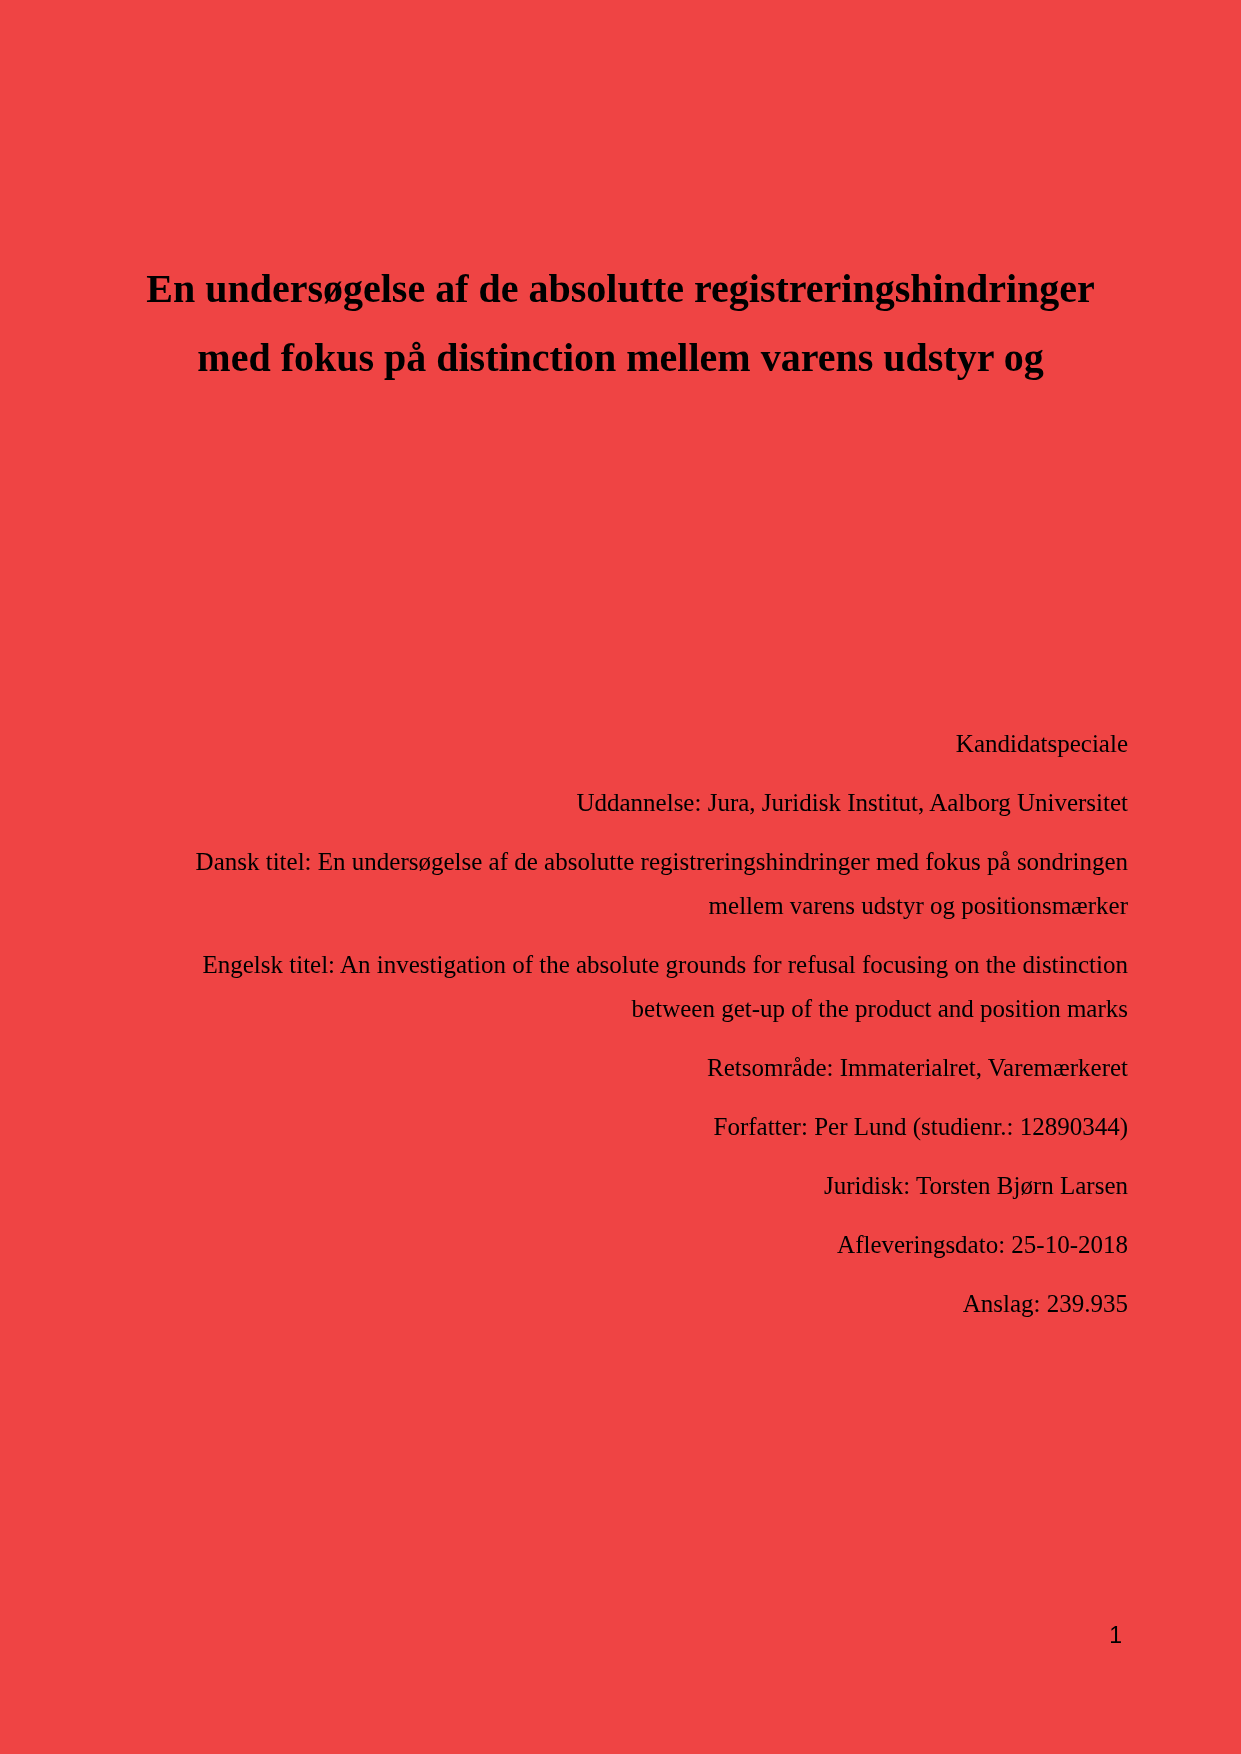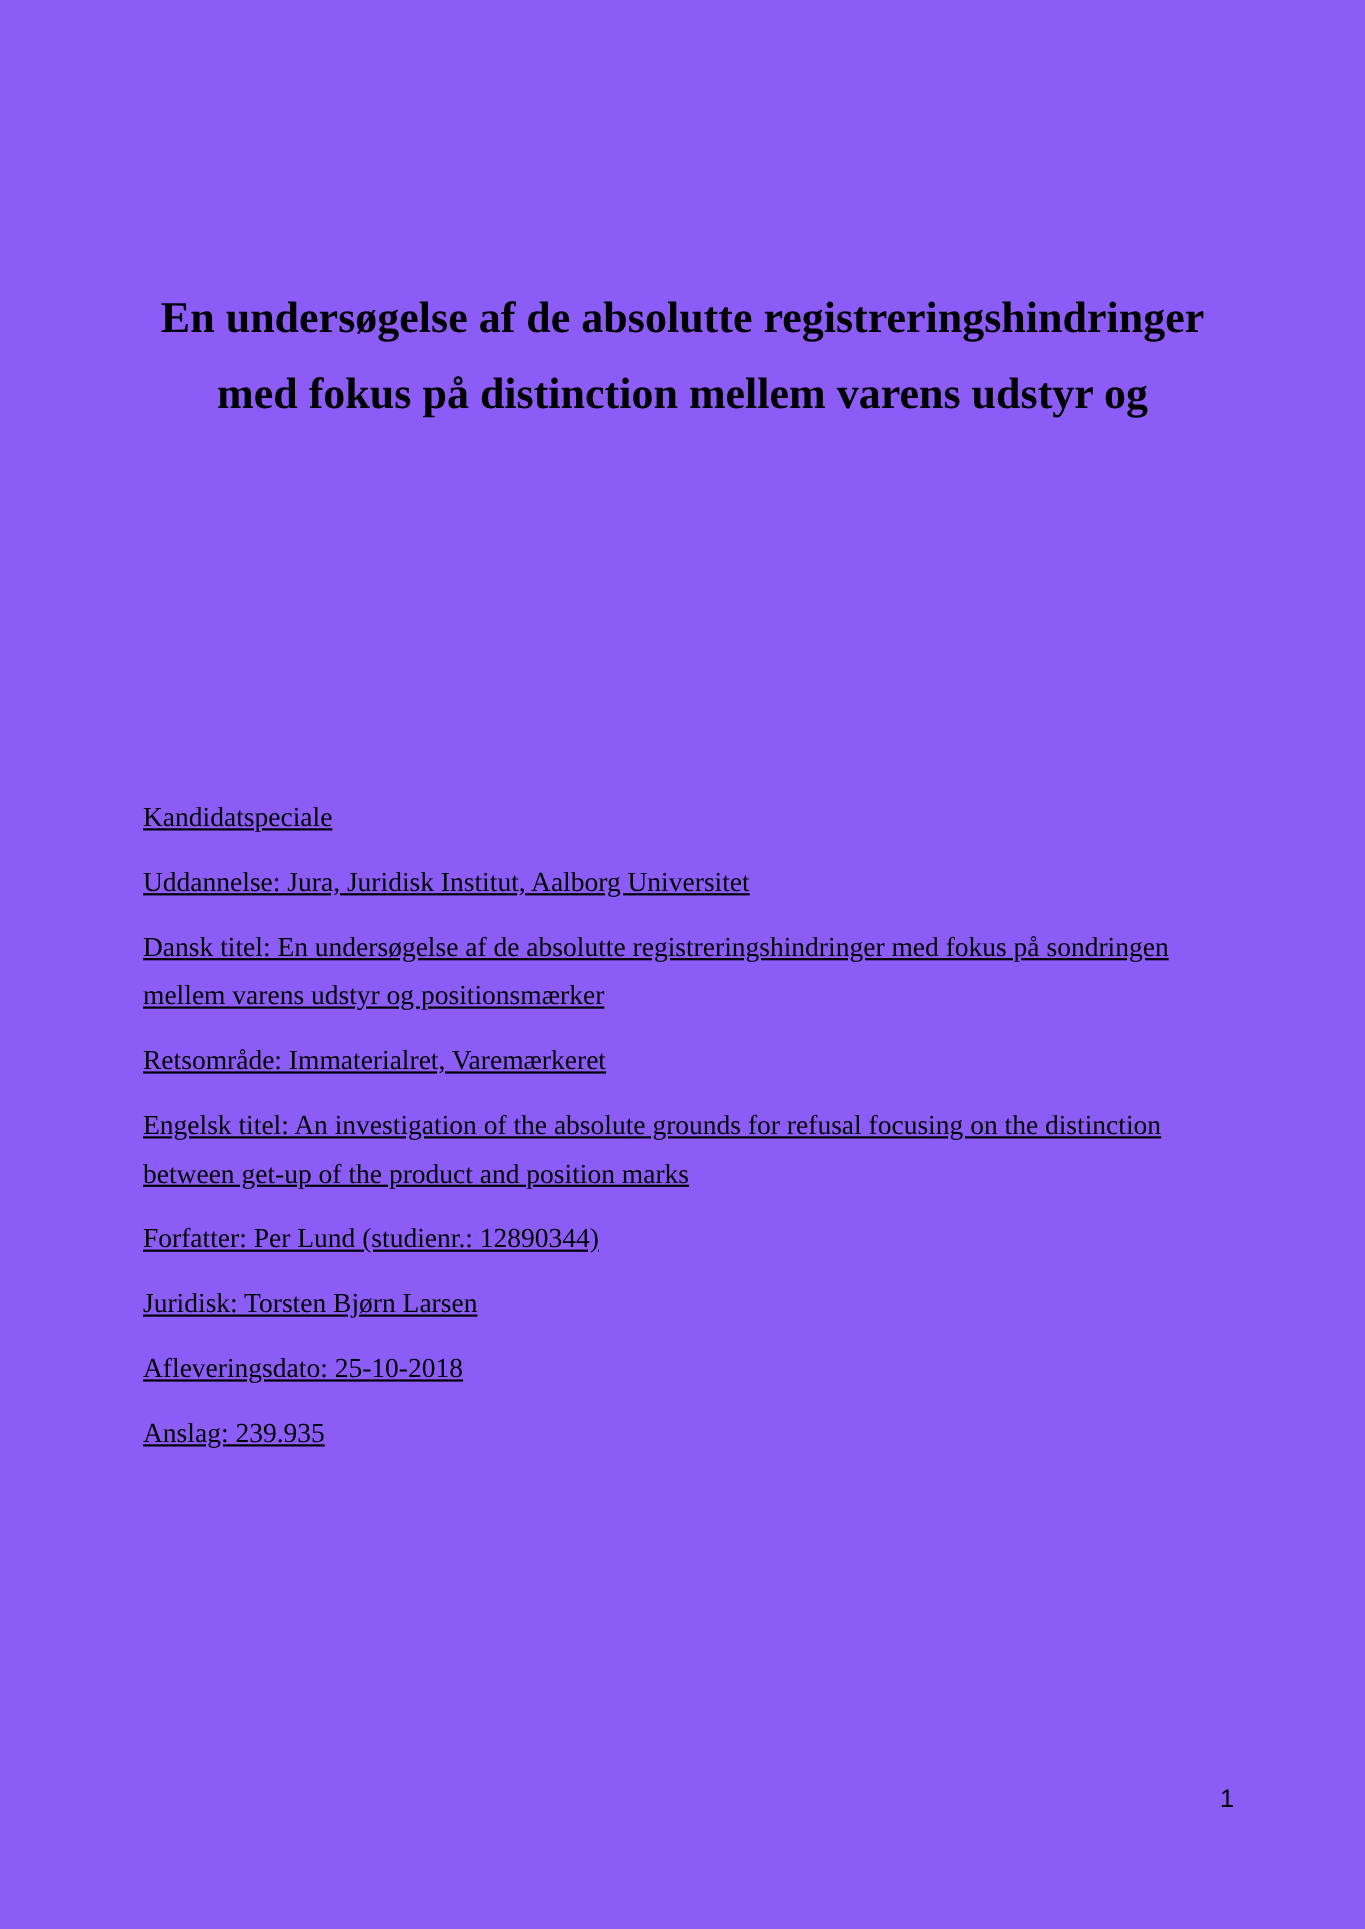--- a/index.html
+++ b/index.html
@@ -4,45 +4,44 @@
 <style>
   html, body {
     margin: 0;
     padding: 0;
     background: #ffffff;
   }
   .page {
     position: relative;
     width: 1241px;
     height: 1754px;
-    background: #8b5cf6;
+    background: #ef4444;
     color: #000000;
     overflow: hidden;
     font-family: "Liberation Serif", "DejaVu Serif", serif;
   }
   .doc-title {
     margin: 254px 115px 0 115px;
     text-align: center;
     font-weight: bold;
     font-size: 40px;
     line-height: 69px;
     color: #000000;
   }
   .meta-block {
     margin: 330px 113px 0 118px;
     width: 1010px;
   }
   .meta-block p {
-    margin: 0 0 15px 12px;
+    margin: 0 0 15px 0;
     font-size: 25px;
     line-height: 44px;
     font-weight: normal;
-    text-align: left;
+    text-align: right;
     color: #000000;
-    text-decoration: underline;
   }
   .page-number {
     position: absolute;
     top: 1622px;
     right: 119px;
     font-family: "Liberation Sans", "DejaVu Sans", sans-serif;
     font-size: 23px;
     line-height: 26px;
     color: #000000;
   }
@@ -54,22 +53,22 @@
 
   <div class="doc-title">
     <div>En undersøgelse af de absolutte registreringshindringer</div>
     <div>med fokus på distinction mellem varens udstyr og</div>
   </div>
 
   <div class="meta-block">
     <p>Kandidatspeciale</p>
     <p>Uddannelse: Jura, Juridisk Institut, Aalborg Universitet</p>
     <p>Dansk titel: En undersøgelse af de absolutte registreringshindringer med fokus på sondringen mellem varens udstyr og positionsmærker</p>
+    <p>Engelsk titel: An investigation of the absolute grounds for refusal focusing on the distinction between get-up of the product and position marks</p>
     <p>Retsområde: Immaterialret, Varemærkeret</p>
-    <p>Engelsk titel: An investigation of the absolute grounds for refusal focusing on the distinction between get-up of the product and position marks</p>
     <p>Forfatter: Per Lund (studienr.: 12890344)</p>
     <p>Juridisk: Torsten Bjørn Larsen</p>
     <p>Afleveringsdato: 25-10-2018</p>
     <p>Anslag: 239.935</p>
   </div>
 
   <div class="page-number">1</div>
 
 </div>
 

